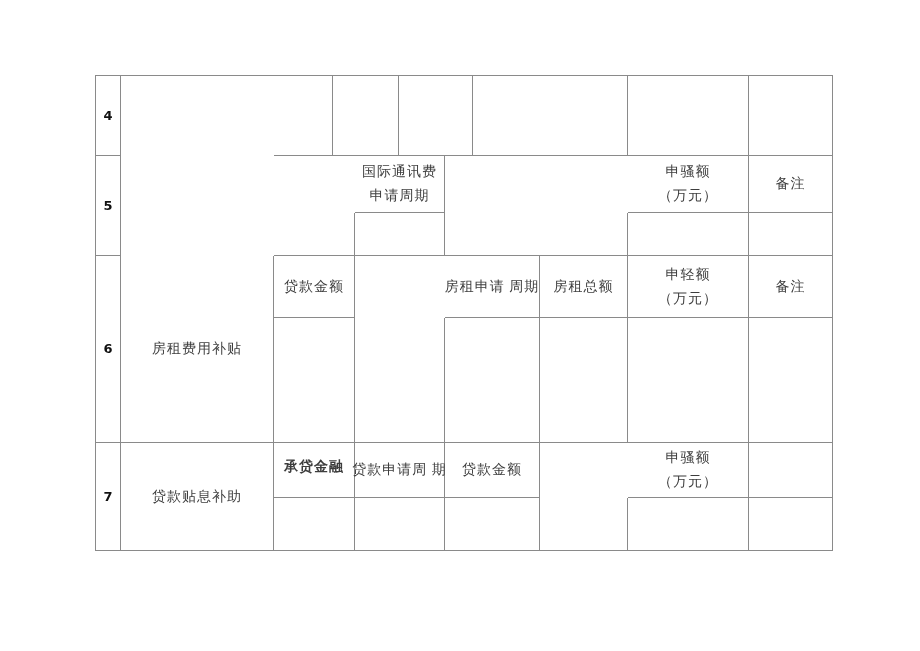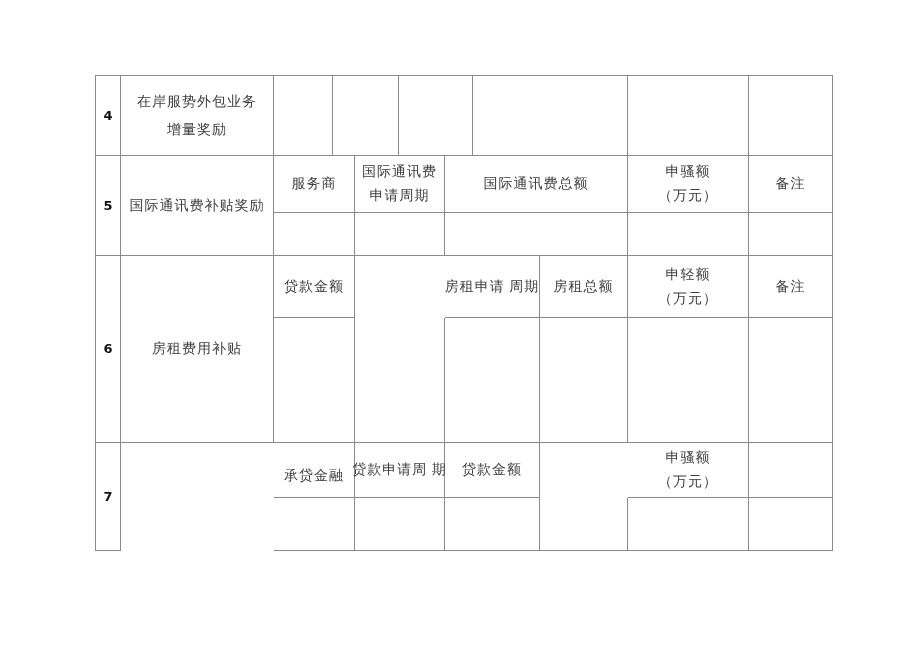--- a/index.html
+++ b/index.html
@@ -7,54 +7,41 @@
         font-family:"Liberation Serif","DejaVu Serif",serif;}
   .grid{position:absolute;left:95px;top:75px;width:737px;height:475px;
         border-top:1px solid #8a8a8a;border-left:1px solid #8a8a8a;}
   .cell{position:absolute;box-sizing:border-box;
         border-right:1px solid #8a8a8a;border-bottom:1px solid #8a8a8a;
         display:flex;flex-direction:column;align-items:center;justify-content:center;
         color:#3d3d3d;font-size:14px;line-height:24px;letter-spacing:1px;
         text-align:center;white-space:pre;}
   .num{font-family:"DejaVu Sans","Liberation Sans",sans-serif;
        font-weight:700;font-size:13px;color:#111;letter-spacing:0;}
-  .top-pad{justify-content:center;padding-top:12px;}
+  .top-pad{justify-content:flex-start;padding-top:12px;font-weight:bold;}
   .ln{display:block;}
 </style>
 </head>
 <body>
 
 <div class="page">
   <div class="grid">
 
     <div class="cell num" style="left:0;top:0;width:25px;height:80px">4</div>
-    <div class="cell" style="left:25px;top:0;width:153px;height:80px;line-height:28px">
-      <span class="ln">在岸服势外包业务</span>
-      <span class="ln">增量奖励</span>
-    </div>
     <div class="cell" style="left:178px;top:0;width:59px;height:80px"></div>
     <div class="cell" style="left:237px;top:0;width:66px;height:80px"></div>
     <div class="cell" style="left:303px;top:0;width:74px;height:80px"></div>
     <div class="cell" style="left:377px;top:0;width:155px;height:80px"></div>
     <div class="cell" style="left:532px;top:0;width:121px;height:80px"></div>
     <div class="cell" style="left:653px;top:0;width:84px;height:80px"></div>
 
     <div class="cell num" style="left:0;top:80px;width:25px;height:100px">5</div>
-    <div class="cell" style="left:25px;top:80px;width:153px;height:100px">
-      <span class="ln">国际通讯费补贴奖励</span>
-    </div>
-    <div class="cell" style="left:178px;top:80px;width:81px;height:57px">
-      <span class="ln">服务商</span>
-    </div>
     <div class="cell" style="left:259px;top:80px;width:90px;height:57px">
       <span class="ln">国际通讯费</span>
       <span class="ln">申请周期</span>
-    </div>
-    <div class="cell" style="left:349px;top:80px;width:183px;height:57px">
-      <span class="ln">国际通讯费总额</span>
     </div>
     <div class="cell" style="left:532px;top:80px;width:121px;height:57px">
       <span class="ln">申骚额</span>
       <span class="ln">（万元）</span>
     </div>
     <div class="cell" style="left:653px;top:80px;width:84px;height:57px">
       <span class="ln">备注</span>
     </div>
     <div class="cell" style="left:178px;top:137px;width:81px;height:43px"></div>
     <div class="cell" style="left:259px;top:137px;width:90px;height:43px"></div>
@@ -83,20 +70,23 @@
       <span class="ln">备注</span>
     </div>
     <div class="cell" style="left:178px;top:242px;width:81px;height:125px"></div>
     <div class="cell" style="left:259px;top:242px;width:90px;height:125px"></div>
     <div class="cell" style="left:349px;top:242px;width:95px;height:125px"></div>
     <div class="cell" style="left:444px;top:242px;width:88px;height:125px"></div>
     <div class="cell" style="left:532px;top:242px;width:121px;height:125px"></div>
     <div class="cell" style="left:653px;top:242px;width:84px;height:125px"></div>
 
     <div class="cell num" style="left:0;top:367px;width:25px;height:108px">7</div>
+    <div class="cell" style="left:25px;top:367px;width:153px;height:108px">
+      <span class="ln">贷款贴息补助</span>
+    </div>
     <div class="cell top-pad" style="left:178px;top:367px;width:81px;height:55px">
       <span class="ln">承贷金融</span>
     </div>
     <div class="cell" style="left:349px;top:367px;width:95px;height:55px">
       <span class="ln">贷款金额</span>
     </div>
     <div class="cell" style="left:259px;top:367px;width:90px;height:55px">
       <span class="ln">贷款申请周 期</span>
     </div>
     <div class="cell" style="left:532px;top:367px;width:121px;height:55px">

